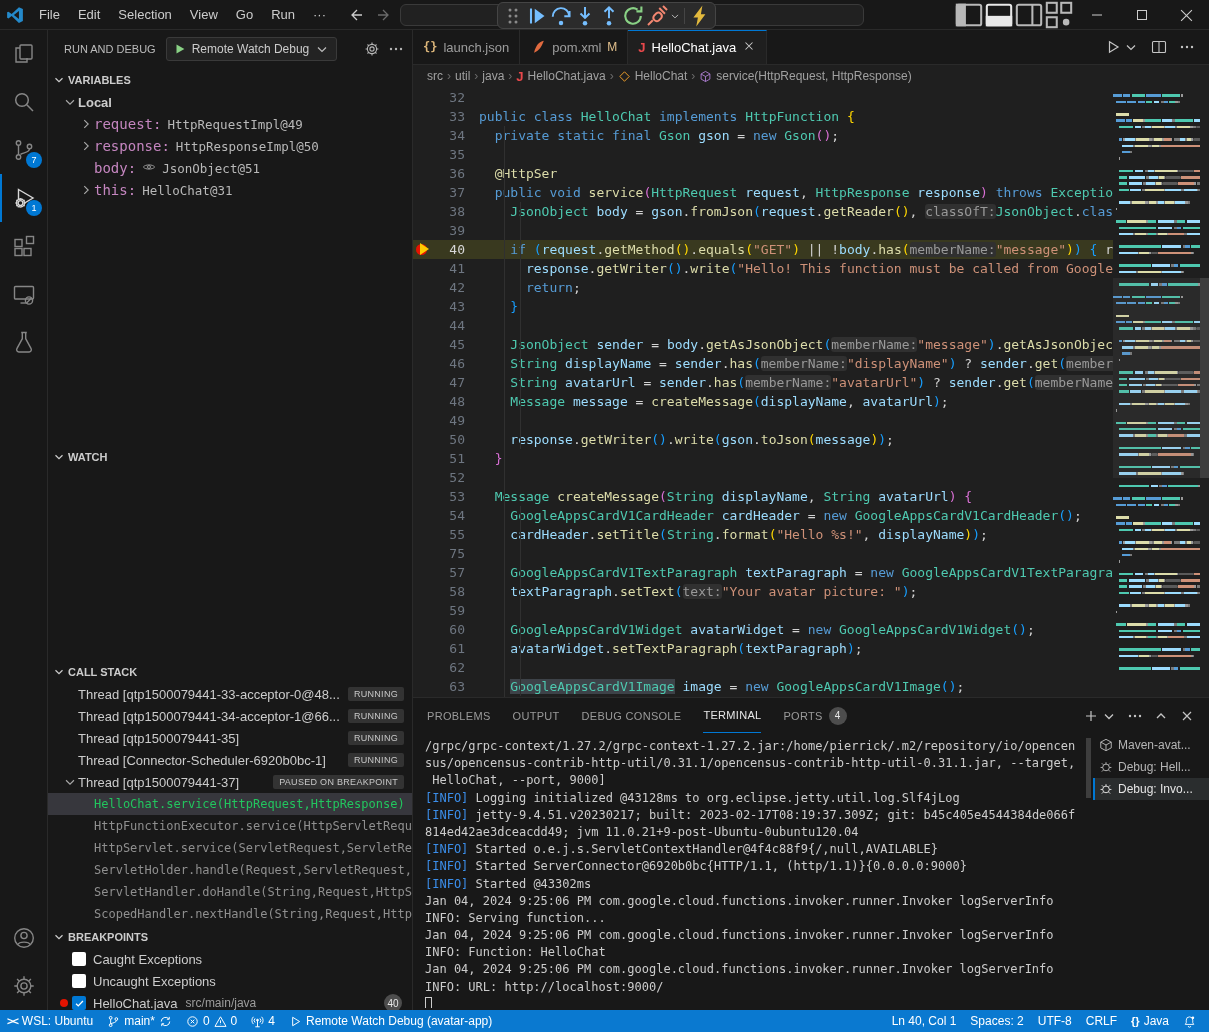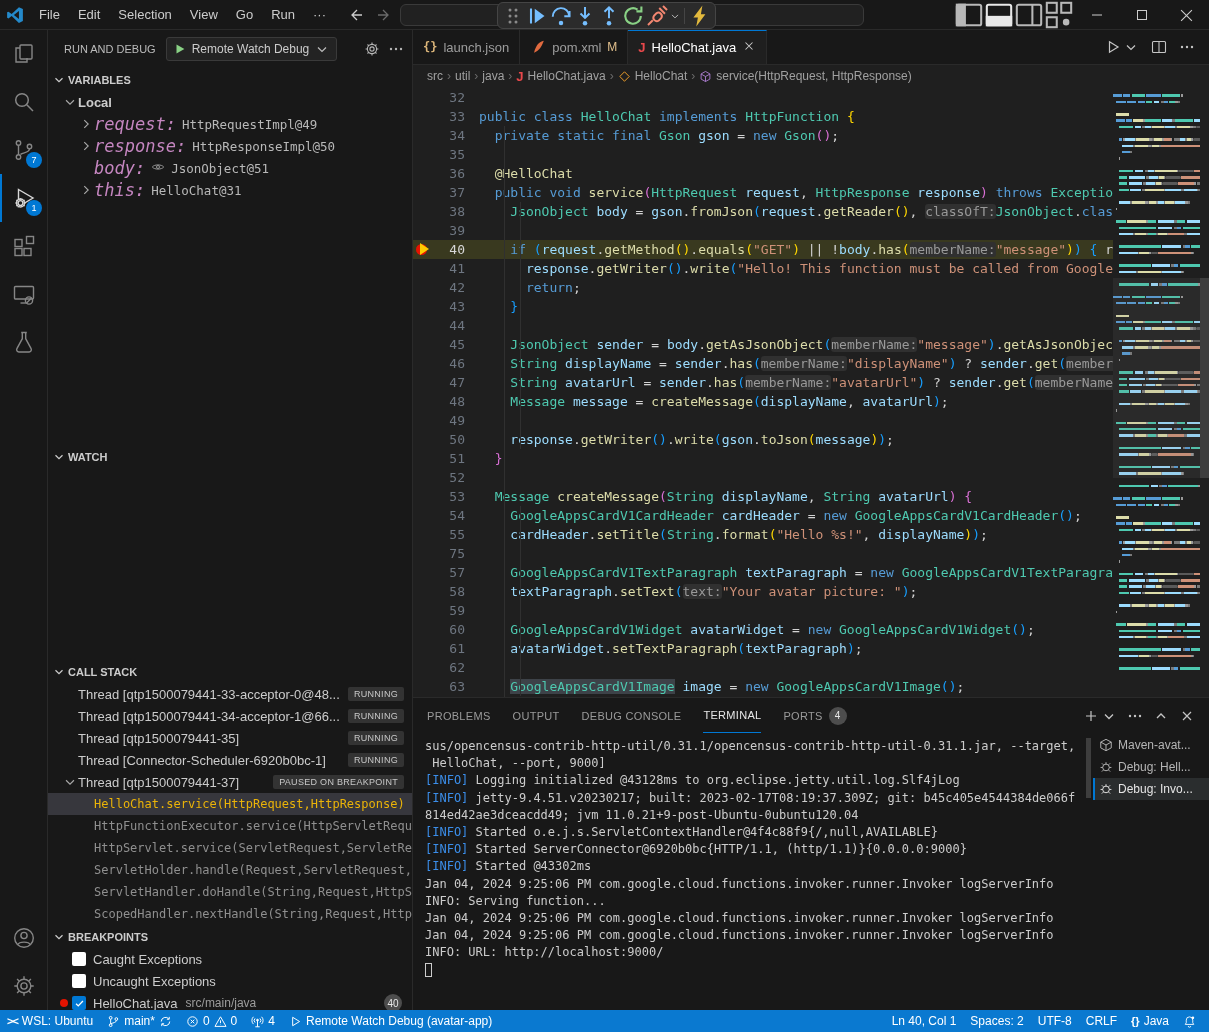--- a/index.html
+++ b/index.html
@@ -35,28 +35,28 @@
   #sidebar-title-row { height:38px; display:flex; align-items:center; padding:0 8px 0 16px; }
   #sidebar-title { font-size:11px; color:#bbbbbb; }
   #launch-picker { margin-left:10px; height:24px; background:#232323; border:1px solid #3a3a3a; border-radius:3px; display:flex; align-items:center; padding:0 6px; gap:5px; color:#cccccc; font-size:12px; }
   #launch-picker .play svg { width:14px; height:14px; }
   #sidebar-title-actions { margin-left:auto; display:flex; gap:8px; color:#b6b6b6; }
   .sec-header { height:23px; display:flex; align-items:center; font-size:11px; font-weight:bold; color:#cccccc; padding-left:4px; gap:2px; }
   .sec-header .ic svg { width:14px; height:14px; }
   .srow { height:22px; display:flex; align-items:center; font-size:13px; color:#cccccc; white-space:nowrap; overflow:hidden; }
   .chev-cell { width:16px; display:flex; justify-content:center; flex:none; color:#a8a8a8; }
   .chev-cell svg { width:14px; height:14px; }
-  .var-name { color:#c586c0; font-family:"DejaVu Sans Mono", monospace; font-size:17px;font-style:italic; }
+  .var-name { color:#c586c0; font-family:"DejaVu Sans Mono", monospace; font-size:14px; }
   .var-value { color:#b8b8b8; font-family:"DejaVu Sans Mono", monospace; font-size:12.5px; margin-left:6px; }
   .eye { color:#9a9a9a; margin-left:6px; }
   .eye svg { width:14px; height:14px; }
   .thread-row .lbl { overflow:hidden; white-space:nowrap; flex:1; }
   .badge-tag { flex:none; background:#333333; color:#c8c8c8; font-size:9px; padding:2px 6px; border-radius:2px; margin-right:8px; letter-spacing:.3px; }
   .frame-row { font-family:"DejaVu Sans Mono", monospace; font-size:12px; color:#8f8f8f; padding-left:46px; }
-  .frame-row.sel { background:#37373d; color:#eab308; }
+  .frame-row.sel { background:#37373d; color:#22c55e; }
   .bp-dot { width:8px; height:8px; border-radius:50%; background:#e51400; margin:0 4px 0 6px; flex:none; }
   .bp-spacer { width:18px; flex:none; }
   .cbox { width:14px; height:14px; border-radius:2px; background:#ffffff; margin-right:7px; flex:none; }
   .cbox.on { background:#0078d4; display:flex; align-items:center; justify-content:center; }
   .cbox.on svg { width:11px; height:11px; }
   .bp-path { color:#9d9d9d; font-size:12px; margin-left:8px; }
   .count-pill { margin-left:auto; margin-right:10px; background:#4d4d4d; color:#e8e8e8; font-size:10px; min-width:18px; height:18px; border-radius:9px; display:flex; align-items:center; justify-content:center; flex:none; }
 
   
   #editor { position:absolute; left:413px; top:30px; right:0; height:667px; background:#1f1f1f; }
@@ -616,21 +616,21 @@
       </div>
     <div id="code-area">
       <div class="indent-guide" style="left:91px; top:38px; bottom:0;"></div>
       <div class="indent-guide" style="left:107px; top:114px; height:247px;"></div>
       <div class="indent-guide" style="left:107px; top:418px; height:190px;"></div>
       <div id="code-lines">
           <div class="cl"><span class="glyph"></span><span class="lnum">32</span><span class="ltxt"></span></div>
           <div class="cl"><span class="glyph"></span><span class="lnum">33</span><span class="ltxt"><span class="tk-k">public</span><span class="tk-p"> </span><span class="tk-k">class</span><span class="tk-p"> </span><span class="tk-t">HelloChat</span><span class="tk-p"> </span><span class="tk-k">implements</span><span class="tk-p"> </span><span class="tk-t">HttpFunction</span><span class="tk-p"> </span><span class="tk-b1">{</span></span></div>
           <div class="cl"><span class="glyph"></span><span class="lnum">34</span><span class="ltxt"><span class="tk-p">  </span><span class="tk-k">private</span><span class="tk-p"> </span><span class="tk-k">static</span><span class="tk-p"> </span><span class="tk-k">final</span><span class="tk-p"> </span><span class="tk-t">Gson</span><span class="tk-p"> </span><span class="tk-v">gson</span><span class="tk-p"> = </span><span class="tk-k">new</span><span class="tk-p"> </span><span class="tk-t">Gson</span><span class="tk-b2">()</span><span class="tk-p">;</span></span></div>
           <div class="cl"><span class="glyph"></span><span class="lnum">35</span><span class="ltxt"></span></div>
-          <div class="cl"><span class="glyph"></span><span class="lnum">36</span><span class="ltxt"><span class="tk-p">  </span><span class="tk-a">@HelloChat</span></span></div>
+          <div class="cl"><span class="glyph"></span><span class="lnum">36</span><span class="ltxt"><span class="tk-p">  </span><span class="tk-a">@HttpSer</span></span></div>
           <div class="cl"><span class="glyph"></span><span class="lnum">37</span><span class="ltxt"><span class="tk-p">  </span><span class="tk-k">public</span><span class="tk-p"> </span><span class="tk-k">void</span><span class="tk-p"> </span><span class="tk-f">service</span><span class="tk-b2">(</span><span class="tk-t">HttpRequest</span><span class="tk-p"> </span><span class="tk-v">request</span><span class="tk-p">, </span><span class="tk-t">HttpResponse</span><span class="tk-p"> </span><span class="tk-v">response</span><span class="tk-b2">)</span><span class="tk-p"> </span><span class="tk-k">throws</span><span class="tk-p"> </span><span class="tk-t">Exception</span></span></div>
           <div class="cl"><span class="glyph"></span><span class="lnum">38</span><span class="ltxt"><span class="tk-p">    </span><span class="tk-t">JsonObject</span><span class="tk-p"> </span><span class="tk-v">body</span><span class="tk-p"> = </span><span class="tk-v">gson</span><span class="tk-p">.</span><span class="tk-f">fromJson</span><span class="tk-b3">(</span><span class="tk-v">request</span><span class="tk-p">.</span><span class="tk-f">getReader</span><span class="tk-b1">()</span><span class="tk-p">, </span><span class="tk-h">classOfT:</span><span class="tk-t">JsonObject</span><span class="tk-p">.</span><span class="tk-k">class</span></span></div>
           <div class="cl"><span class="glyph"></span><span class="lnum">39</span><span class="ltxt"></span></div>
           <div class="cl cur"><span class="glyph"><span class="bp-glyph"></span><span class="arrow-glyph"></span></span><span class="lnum">40</span><span class="ltxt"><span class="tk-p">    </span><span class="tk-k">if</span><span class="tk-p"> </span><span class="tk-b3">(</span><span class="tk-v">request</span><span class="tk-p">.</span><span class="tk-f">getMethod</span><span class="tk-b1">()</span><span class="tk-p">.</span><span class="tk-f">equals</span><span class="tk-b1">(</span><span class="tk-s">"GET"</span><span class="tk-b1">)</span><span class="tk-p"> || !</span><span class="tk-v">body</span><span class="tk-p">.</span><span class="tk-f">has</span><span class="tk-b1">(</span><span class="tk-h">memberName:</span><span class="tk-s">"message"</span><span class="tk-b1">)</span><span class="tk-b3">)</span><span class="tk-p"> </span><span class="tk-b3">{</span><span class="tk-p"> r</span></span></div>
           <div class="cl"><span class="glyph"></span><span class="lnum">41</span><span class="ltxt"><span class="tk-p">      </span><span class="tk-v">response</span><span class="tk-p">.</span><span class="tk-f">getWriter</span><span class="tk-b3">()</span><span class="tk-p">.</span><span class="tk-f">write</span><span class="tk-b3">(</span><span class="tk-s">"Hello! This function must be called from Google Chat."</span></span></div>
           <div class="cl"><span class="glyph"></span><span class="lnum">42</span><span class="ltxt"><span class="tk-p">      </span><span class="tk-k">return</span><span class="tk-p">;</span></span></div>
           <div class="cl"><span class="glyph"></span><span class="lnum">43</span><span class="ltxt"><span class="tk-p">    </span><span class="tk-b3">}</span></span></div>
           <div class="cl"><span class="glyph"></span><span class="lnum">44</span><span class="ltxt"></span></div>
           <div class="cl"><span class="glyph"></span><span class="lnum">45</span><span class="ltxt"><span class="tk-p">    </span><span class="tk-t">JsonObject</span><span class="tk-p"> </span><span class="tk-v">sender</span><span class="tk-p"> = </span><span class="tk-v">body</span><span class="tk-p">.</span><span class="tk-f">getAsJsonObject</span><span class="tk-b3">(</span><span class="tk-h">memberName:</span><span class="tk-s">"message"</span><span class="tk-b3">)</span><span class="tk-p">.</span><span class="tk-f">getAsJsonObject</span></span></div>
           <div class="cl"><span class="glyph"></span><span class="lnum">46</span><span class="ltxt"><span class="tk-p">    </span><span class="tk-t">String</span><span class="tk-p"> </span><span class="tk-v">displayName</span><span class="tk-p"> = </span><span class="tk-v">sender</span><span class="tk-p">.</span><span class="tk-f">has</span><span class="tk-b3">(</span><span class="tk-h">memberName:</span><span class="tk-s">"displayName"</span><span class="tk-b3">)</span><span class="tk-p"> ? </span><span class="tk-v">sender</span><span class="tk-p">.</span><span class="tk-f">get</span><span class="tk-b3">(</span><span class="tk-h">memberName:</span></span></div>
@@ -798,31 +798,33 @@
             </svg>
           </span>
         <span class="ic">
             <svg viewBox="0 0 16 16" fill="none" stroke="#c5c5c5" stroke-width="1.2">
               <path d="M4 4l8 8M12 4l-8 8"></path>
             </svg>
           </span>
       </div>
     </div>
     <div id="terminal">
+        <div class="trow"><span>/grpc/grpc-context/1.27.2/grpc-context-1.27.2.jar:/home/pierrick/.m2/repository/io/opencen</span></div>
         <div class="trow"><span>sus/opencensus-contrib-http-util/0.31.1/opencensus-contrib-http-util-0.31.1.jar, --target,</span></div>
         <div class="trow"><span> HelloChat, --port, 9000]</span></div>
         <div class="trow"><span class="tk-i">[INFO]</span><span> Logging initialized @43128ms to org.eclipse.jetty.util.log.Slf4jLog</span></div>
         <div class="trow"><span class="tk-i">[INFO]</span><span> jetty-9.4.51.v20230217; built: 2023-02-17T08:19:37.309Z; git: b45c405e4544384de066f</span></div>
         <div class="trow"><span>814ed42ae3dceacdd49; jvm 11.0.21+9-post-Ubuntu-0ubuntu120.04</span></div>
         <div class="trow"><span class="tk-i">[INFO]</span><span> Started o.e.j.s.ServletContextHandler@4f4c88f9{/,null,AVAILABLE}</span></div>
         <div class="trow"><span class="tk-i">[INFO]</span><span> Started ServerConnector@6920b0bc{HTTP/1.1, (http/1.1)}{0.0.0.0:9000}</span></div>
         <div class="trow"><span class="tk-i">[INFO]</span><span> Started @43302ms</span></div>
         <div class="trow"><span>Jan 04, 2024 9:25:06 PM com.google.cloud.functions.invoker.runner.Invoker logServerInfo</span></div>
         <div class="trow"><span>INFO: Serving function...</span></div>
         <div class="trow"><span>Jan 04, 2024 9:25:06 PM com.google.cloud.functions.invoker.runner.Invoker logServerInfo</span></div>
+        <div class="trow"><span>INFO: Function: HelloChat</span></div>
         <div class="trow"><span>Jan 04, 2024 9:25:06 PM com.google.cloud.functions.invoker.runner.Invoker logServerInfo</span></div>
         <div class="trow"><span>INFO: URL: http://localhost:9000/</span></div>
         <div class="trow"><span class="cursor-block"></span></div>
       </div>
     <div id="terminal-scrollbar"></div>
     <div id="term-list">
         <div class="term-item">
           <span class="ic ">
             <svg viewBox="0 0 16 16" fill="none" stroke="currentColor" stroke-width="1.1">
               <path d="M8 1.5l6 3.2v6.6L8 14.5l-6-3.2V4.7z"></path>

